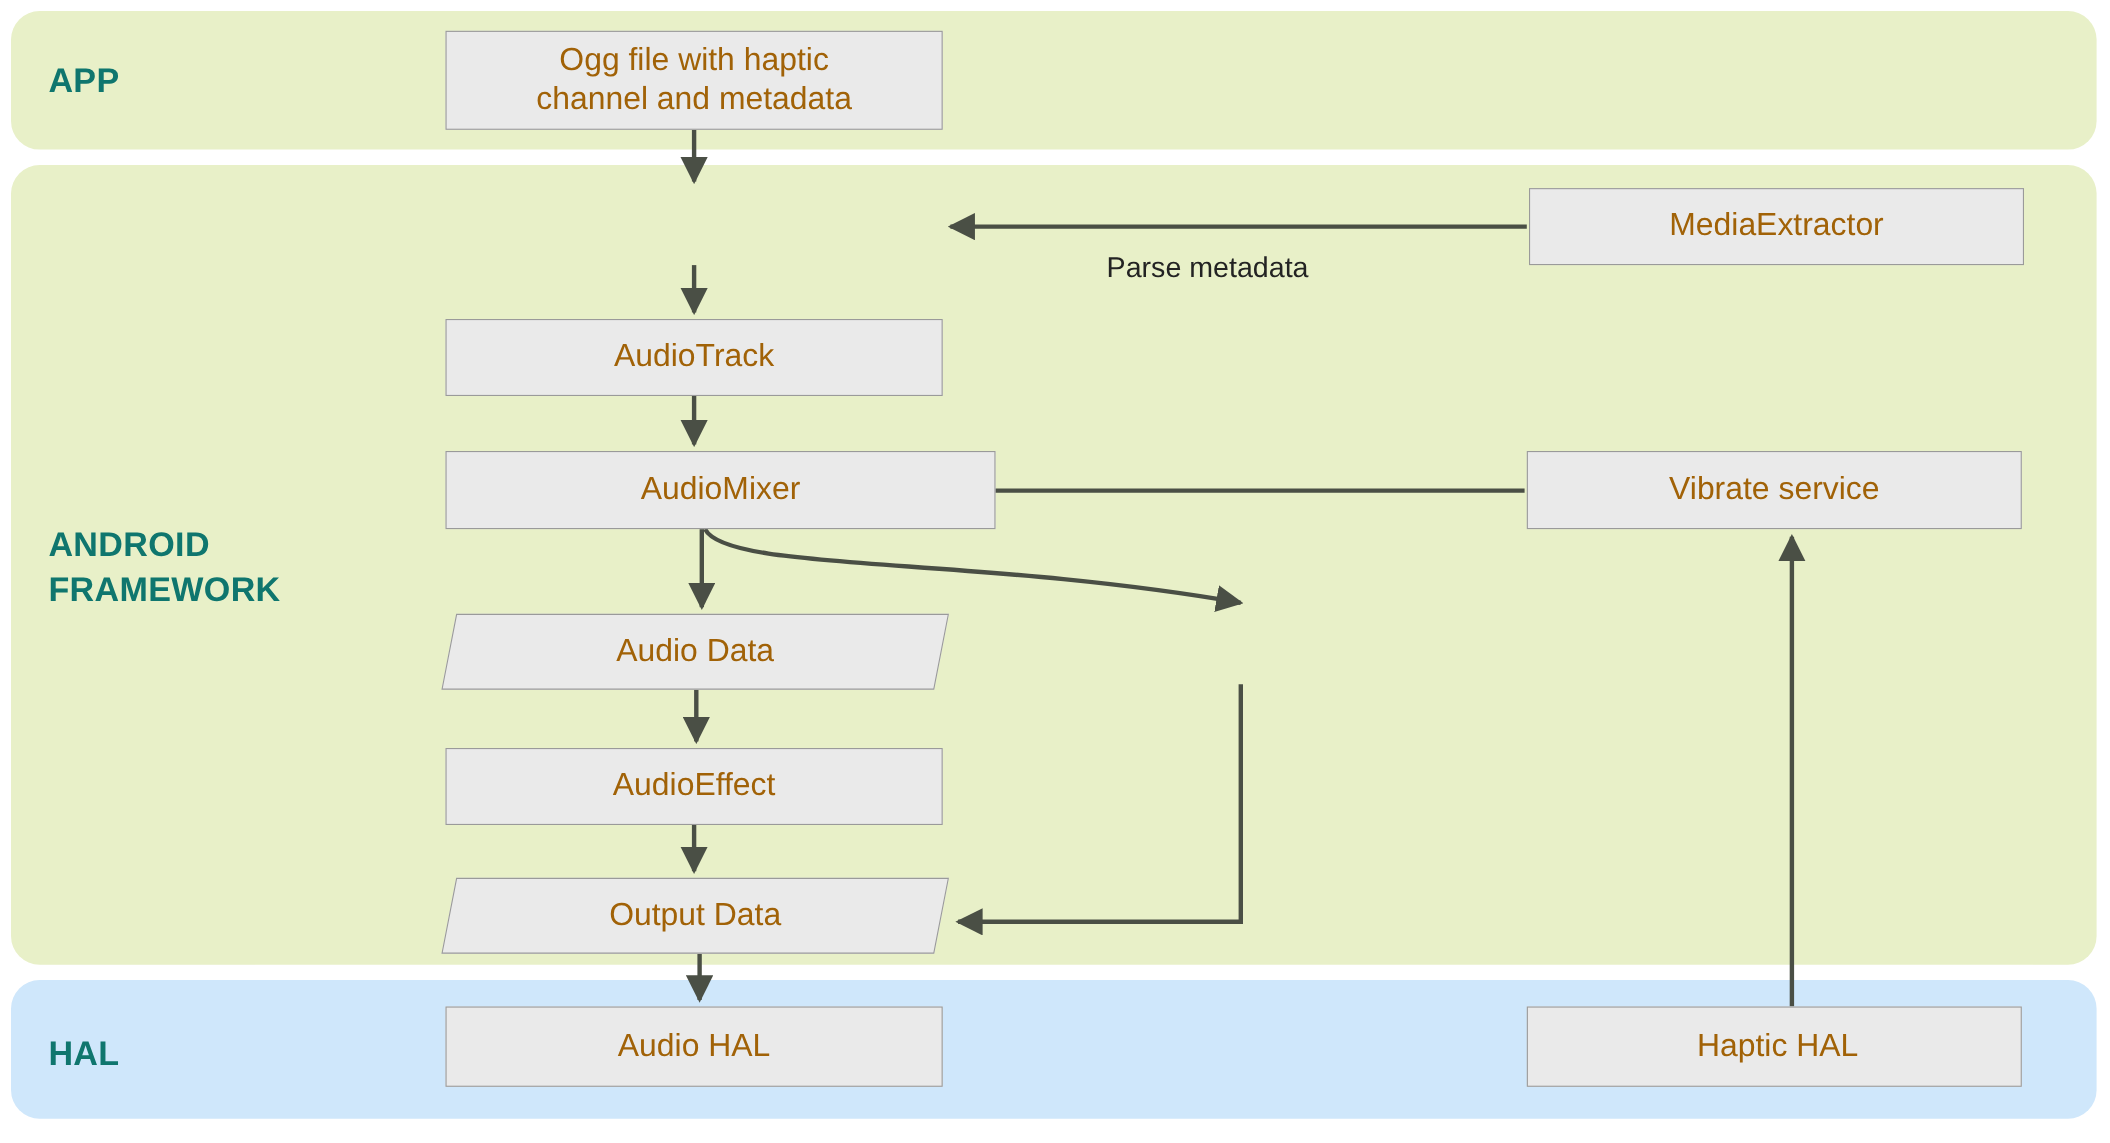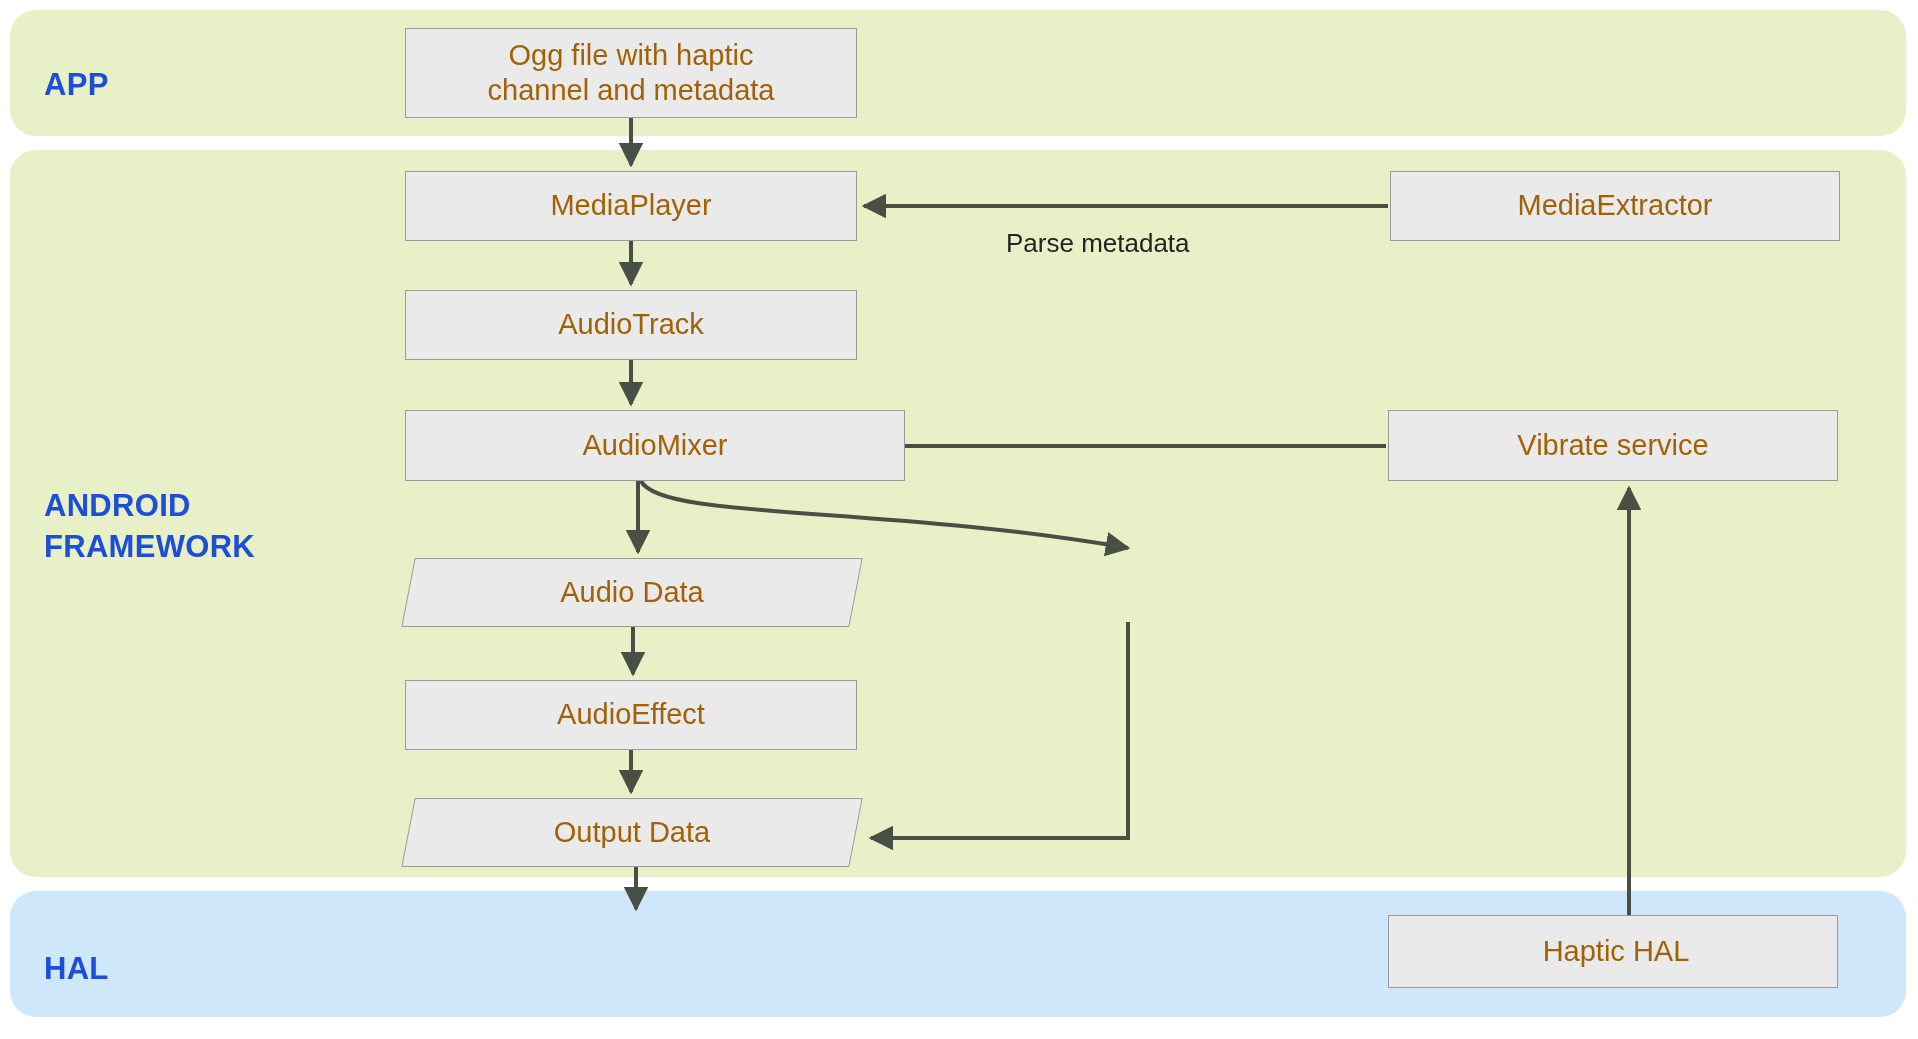--- a/index.html
+++ b/index.html
@@ -20,24 +20,23 @@
   .band {
     position: absolute;
     border-radius: 26px;
     box-sizing: border-box;
   }
   .band-label {
     position: absolute;
     font-weight: bold;
     font-size: 31px;
     line-height: 1.32;
-    color: #1d4ed8;
+    color: #0f766e;
     letter-spacing: 0.3px;
     white-space: pre-line;
-    margin-top: 11px;
   }
   .node {
     position: absolute;
     box-sizing: border-box;
     background: #eaeaea;
     border: 1.6px solid #9a9a9a;
     display: flex;
     align-items: center;
     justify-content: center;
     text-align: center;
@@ -114,21 +113,20 @@
       <path d="M 636 867 L 636 909"></path>
       <path d="M 1629 915 L 1629 488"></path>
     </g>
   </svg>
 
   <div class="edge-label" style="left:1006px; top:228px;text-align:right;">Parse metadata</div>
 
   <div class="node" style="left:405px; top:28px; width:452px; height:90px;">Ogg file with haptic
 channel and metadata</div>
 
-  <div class="node" style="left:405px; top:171px; width:452px; height:70px;">MediaPlayer</div>
 
   <div class="node" style="left:1390px; top:171px; width:450px; height:70px;">MediaExtractor</div>
 
   <div class="node" style="left:405px; top:290px; width:452px; height:70px;">AudioTrack</div>
 
   <div class="node" style="left:405px; top:410px; width:500px; height:71px;">AudioMixer</div>
 
   <div class="node" style="left:1388px; top:410px; width:450px; height:71px;">Vibrate service</div>
 
   <div class="node para" style="left:408px; top:558px; width:448px; height:69px;">
@@ -137,16 +135,17 @@
   </div>
 
 
   <div class="node" style="left:405px; top:680px; width:452px; height:70px;">AudioEffect</div>
 
   <div class="node para" style="left:408px; top:798px; width:448px; height:69px;">
     <span class="para-shape"></span>
     <span class="para-text">Output Data</span>
   </div>
 
+  <div class="node" style="left:405px; top:915px; width:452px; height:73px;">Audio HAL</div>
 
   <div class="node" style="left:1388px; top:915px; width:450px; height:73px;padding-left:12px;">Haptic HAL</div>
 
 </div>
 
 </body></html>

